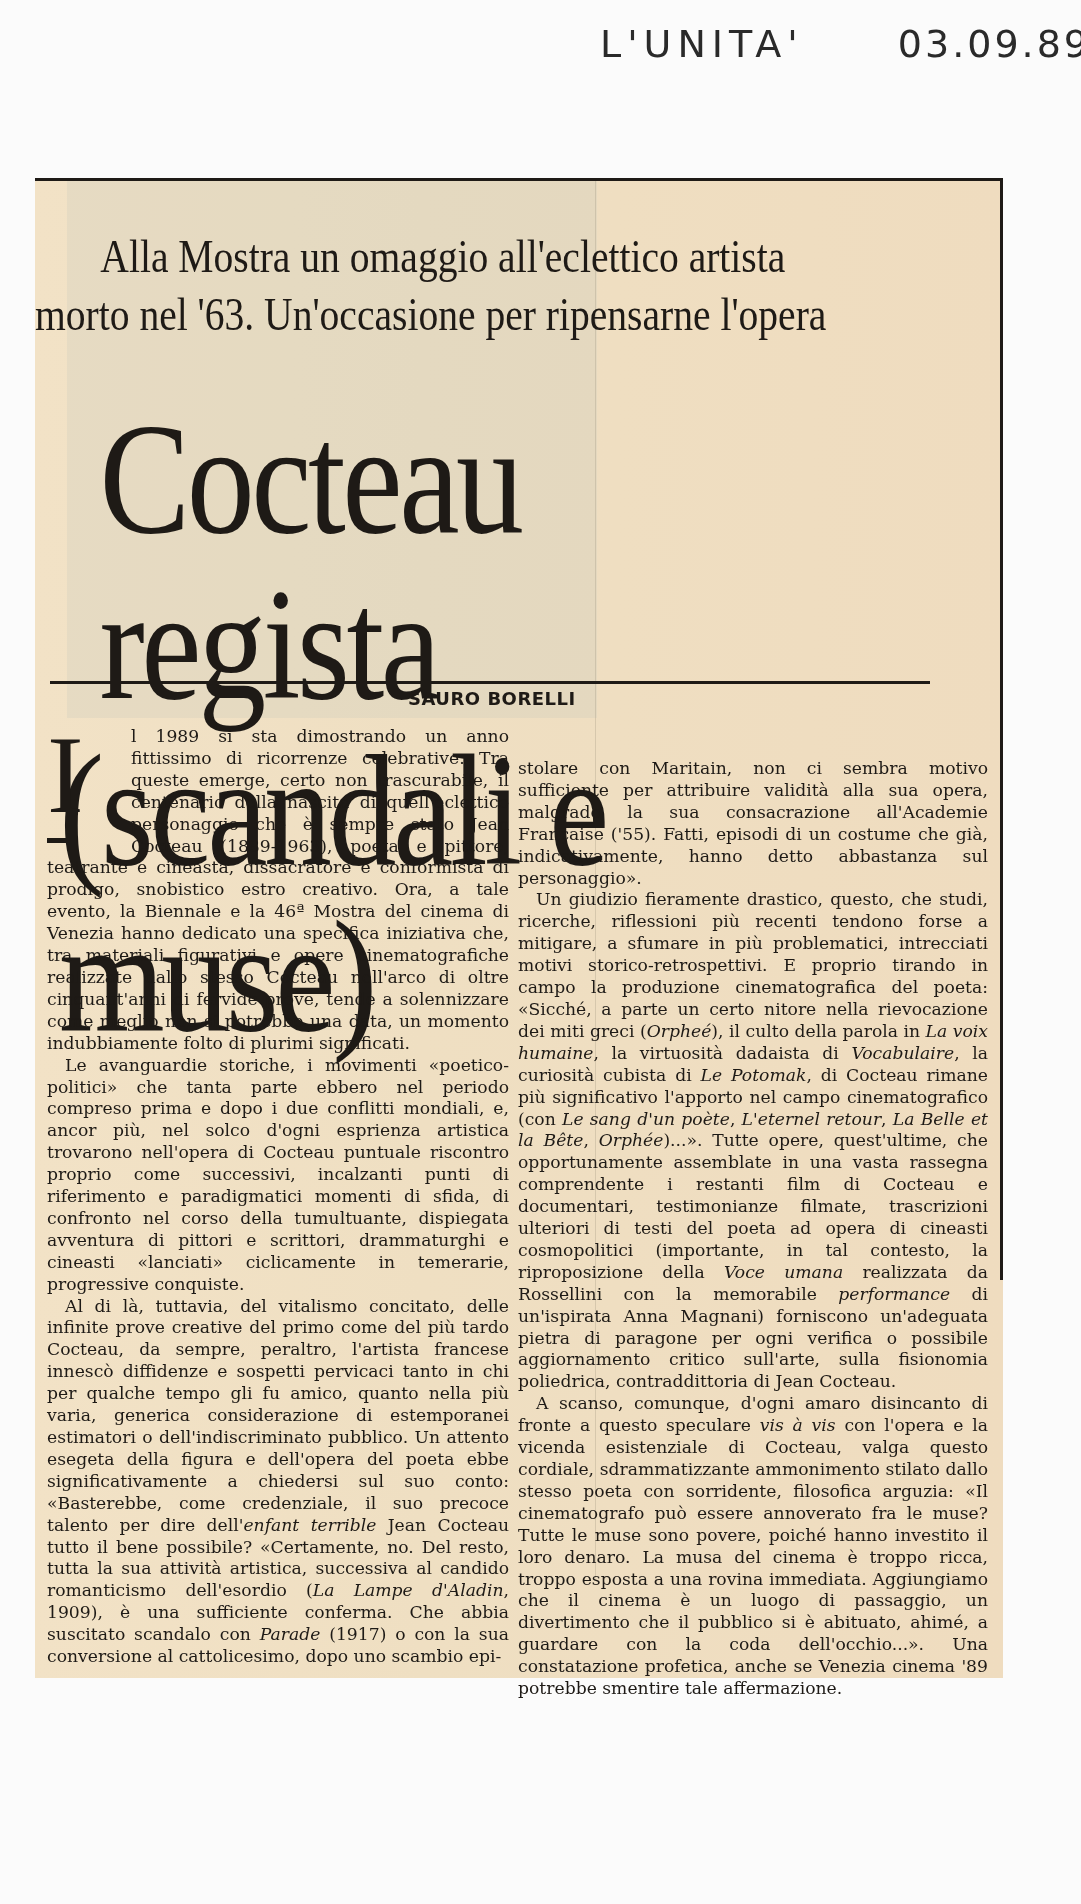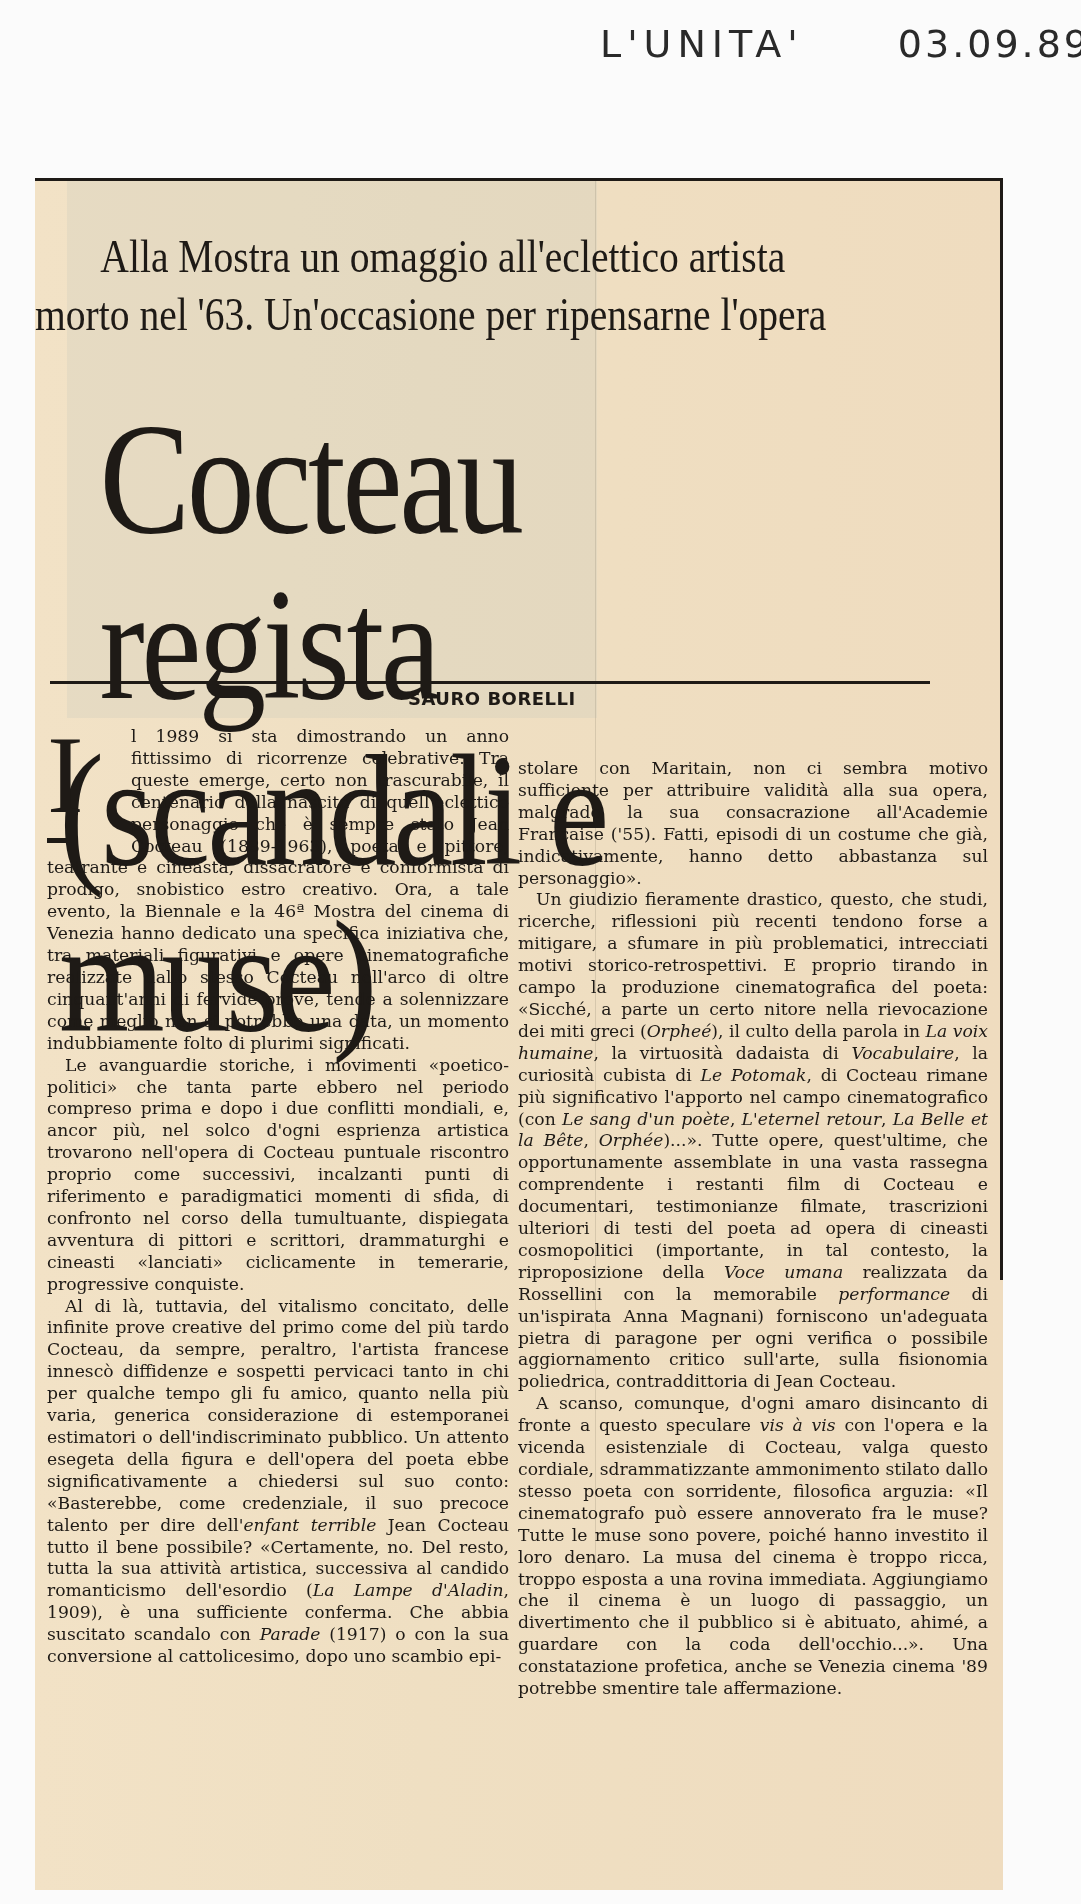--- a/index.html
+++ b/index.html
@@ -10,21 +10,21 @@
     }
     .handwritten {
       position: absolute; top: 22px; left: 600px;
       font-family: "DejaVu Sans", sans-serif; font-size: 38px;
       color: #2a2a2a; letter-spacing: 6px; font-weight: normal;
       white-space: nowrap;
     }
     .handwritten .date { margin-left: 94px; letter-spacing: 3px; }
     .clipping {
       position: absolute; left: 35px; top: 178px;
-      width: 968px; height: 1712px;
+      width: 968px; height: 1500px;
       background: linear-gradient(90deg, #f2e2c6 0%, #efdfc2 40%, #efdcbf 100%);
     }
     .bleed {
       position: absolute; left: 32px; top: 0; width: 530px; height: 540px;
       background: rgba(210,205,190,0.35);
     }
     .bleed2 {
       position: absolute; left: 560px; top: 0; width: 1px; height: 1400px;
       background: rgba(140,130,110,0.25);
     }

